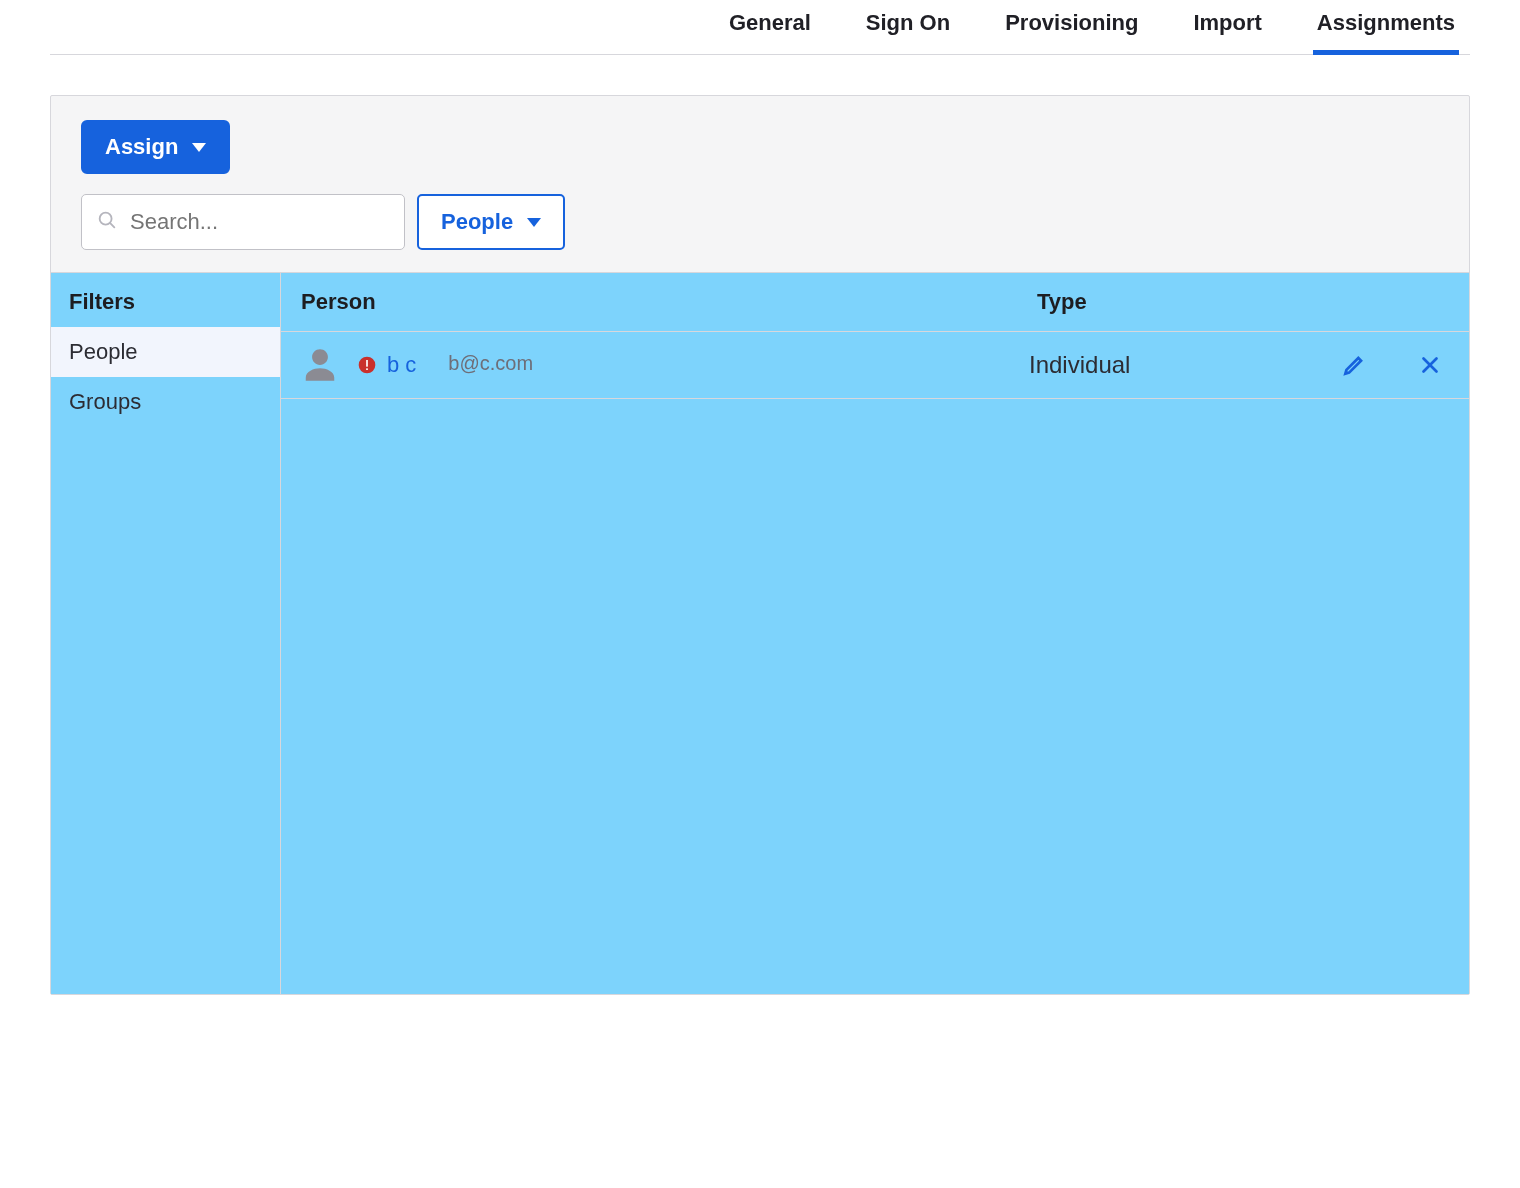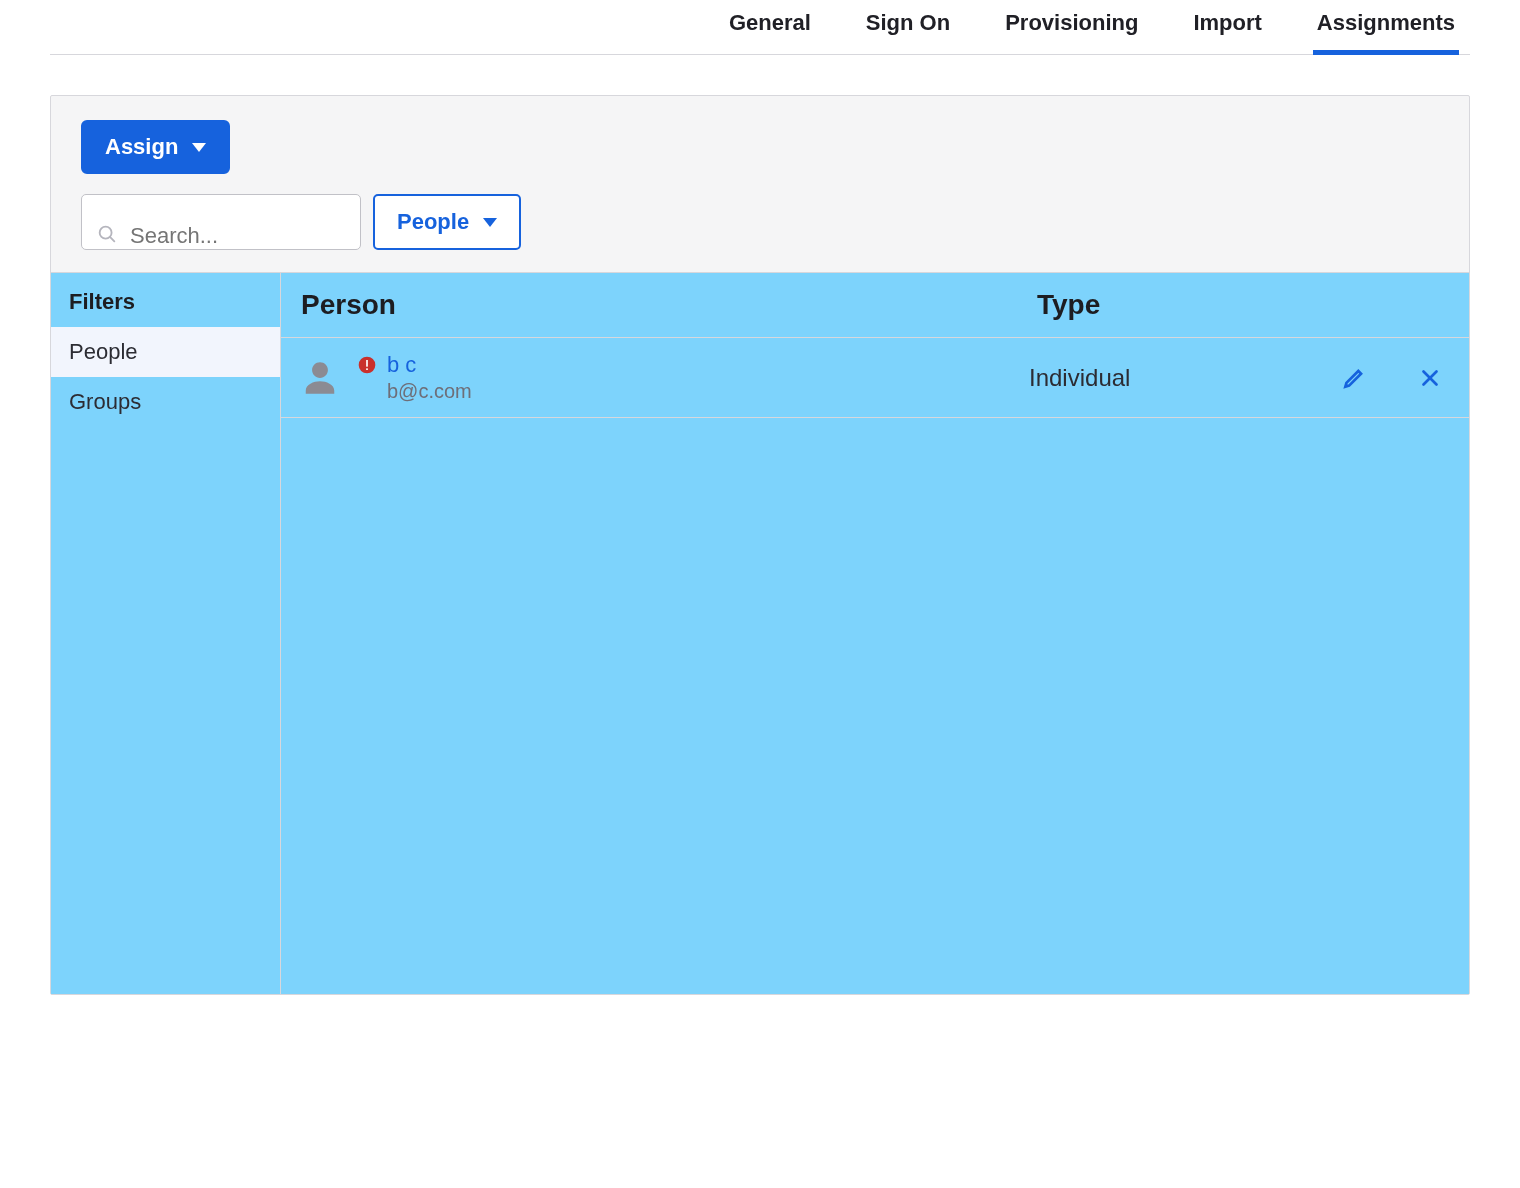--- a/index.html
+++ b/index.html
@@ -93,27 +93,27 @@
     padding: 4px 6px;
     margin-left: 2px;
   }
   .provision-icon {
     display: inline-flex;
     width: 22px; height: 22px;
   }
   .provision-icon svg { width: 100%; height: 100%; }
   .search-wrap {
     display: flex;
-    align-items: flex-end;
+    align-items: center;
     background: #fff;
     border: 1px solid #c1c1c7;
     border-radius: 5px;
     padding: 0 14px;
     height: 56px;
-    width: 280px;
+    width: 324px;
   }
   .search-wrap svg { width: 22px; height: 22px; flex: 0 0 auto; }
   .search-input {
     border: none;
     outline: none;
     font-size: 22px;
     color: #6e6e78;
     margin-left: 12px;
     width: 100%;
     background: transparent;
@@ -162,42 +162,42 @@
     flex: 1;
     display: flex;
     flex-direction: column;
   }
   .table-head {
     display: grid;
     grid-template-columns: 1fr 260px 160px;
     align-items: center;
     padding: 16px 20px;
     border-bottom: 1px solid #d7d7dc;
-    font-size: 28px;
+    font-size: 22px;
     font-weight: 700;
   }
   .table-head .col-type { padding-left: 8px; }
   .table-row {
     display: grid;
     grid-template-columns: 1fr 260px 160px;
     align-items: center;
     padding: 14px 20px;
     border-bottom: 1px solid #d7d7dc;
   }
   .person-cell {
     display: flex;
     align-items: center;
     gap: 18px;
   }
   .avatar {
     width: 38px; height: 38px;
     color: #8b8b93;
   }
   .avatar svg { width: 100%; height: 100%; }
-  .person-info { display: flex; flex-direction: column; gap: 2px; }
+  .person-info { display: flex; flex-direction: row; gap: 2px; }
   .name-row { display: flex; align-items: center; gap: 10px; }
   .err-badge {
     width: 20px; height: 20px;
     color: #c9302c;
   }
   .err-badge svg { width: 100%; height: 100%; }
   .person-name {
     color: #1662dd;
     font-size: 22px;
     cursor: pointer;

